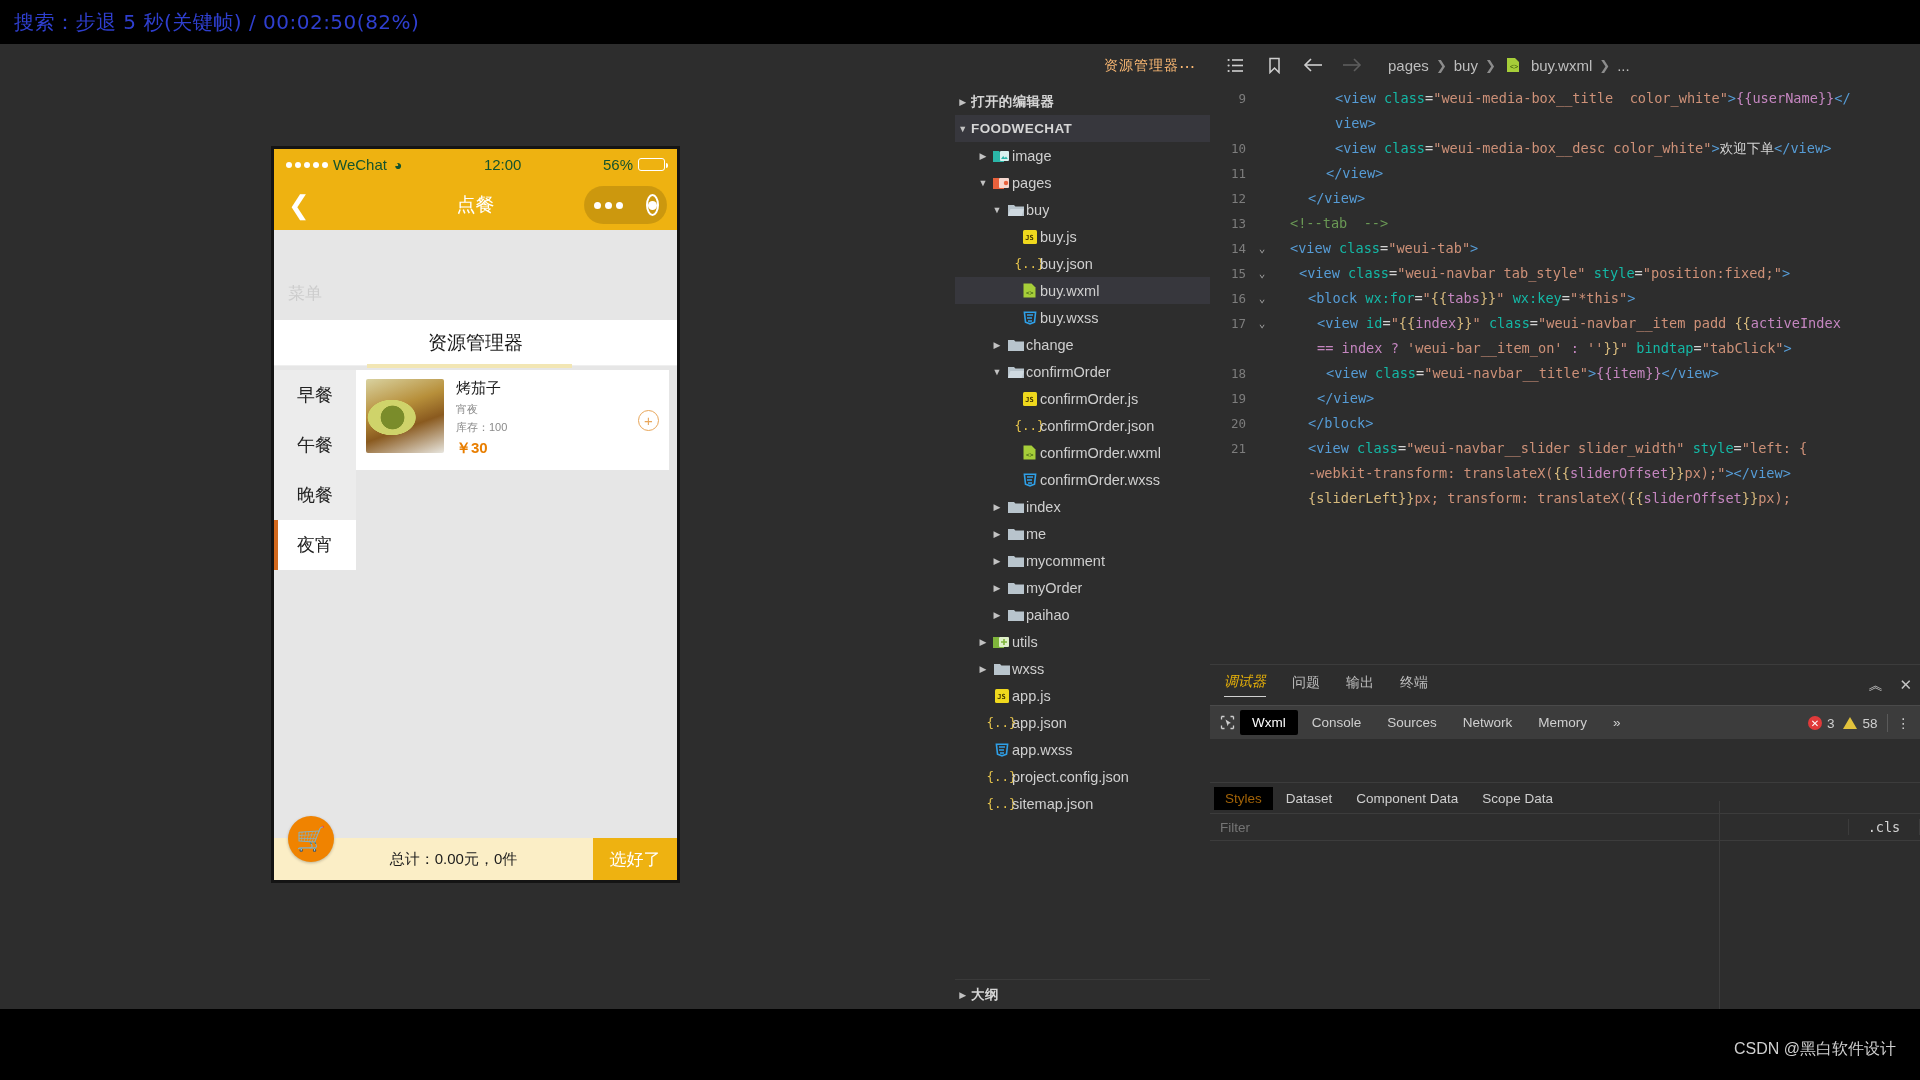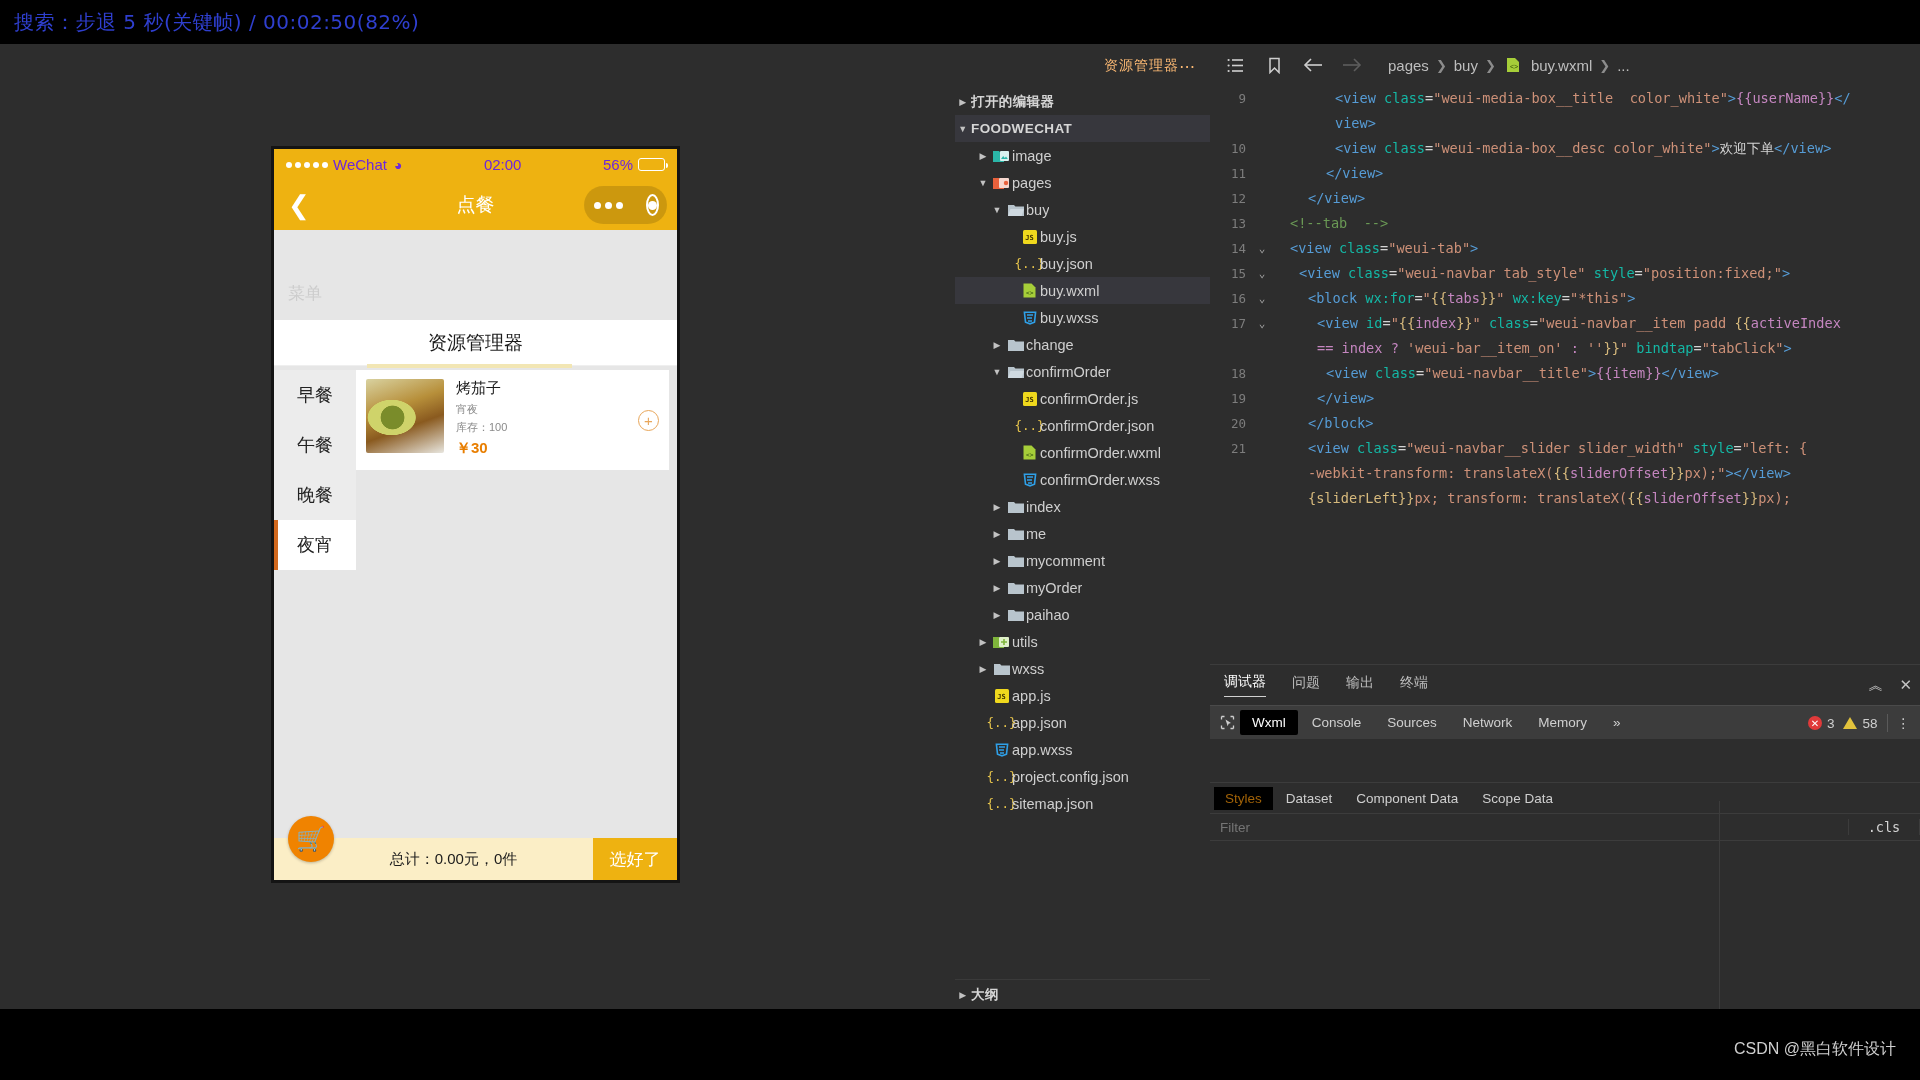--- a/index.html
+++ b/index.html
@@ -28,21 +28,21 @@
   }
 
   
   .sim-area { position:absolute; left:0; top:0; width:955px; height:965px; background:#2d2d2d; }
   .phone {
     position:absolute; left:271px; top:102px; width:409px; height:737px;
     background:#1c1c1c; border:3px solid #141414;
     display:flex; flex-direction:column; overflow:hidden;
   }
   .statusbar {
-    height:31px; background:#eeb211; color:#6d28d9;
+    height:31px; background:#eeb211; color:#14532d;
     display:flex; align-items:center; justify-content:space-between;
     padding:0 12px; font-size:15px; flex:0 0 auto;
   }
   .sb-left { display:flex; align-items:center; gap:5px; }
   .dots { display:flex; gap:3px; align-items:center; }
   .dots i { width:6px; height:6px; border-radius:50%; background:#fff; display:block; }
   .wifi { font-size:14px; margin-left:2px; }
   .battery { display:flex; align-items:center; gap:5px; }
   .batt-shell {
     width:27px; height:13px; border:1.6px solid #fff; border-radius:3px;
@@ -163,21 +163,21 @@
   .t-tag{color:#569cd6;} .t-attr{color:#14b8a6;} .t-str{color:#ce9178;}
   .t-cmt{color:#6a9955;} .t-br{color:#d7ba7d;} .t-mus{color:#c586c0;}
   .t-pun{color:#d4d4d4;}
 
   
   .debugger{ position:absolute; left:1210px; top:620px; right:0; bottom:0; background:#2d2d2d;
     border-top:1px solid #3c3c3c; }
   .dbg-head{ height:40px; display:flex; align-items:center; padding:0 14px; gap:26px;
     color:#bdbdbd; font-size:14px; position:relative;}
   .dbg-head .dtab{ cursor:pointer; padding-bottom:5px; }
-  .dbg-head .dtab.active{ color:#ffffff; border-bottom:1.5px solid #d0d0d0; }
+  .dbg-head .dtab.active{ color:#eab308; border-bottom:1.5px solid #d0d0d0;font-style:italic; }
   .dbg-acts{ position:absolute; right:8px; top:0; height:40px; display:flex; align-items:center;
     gap:16px; color:#c4c4c4; font-size:15px;}
   .dev-bar{ height:34px; background:#3c3c3c; display:flex; align-items:center; gap:2px;
     padding:0 6px; color:#cfcfcf; font-size:13.5px; border-top:1px solid #4a4a4a; position:relative;}
   .dev-bar .dvt{ padding:5px 12px; cursor:pointer; border-radius:2px; }
   .dev-bar .dvt.active{ background:#000; color:#fff; }
   .dev-right{ position:absolute; right:10px; top:0; height:34px; display:flex; align-items:center;
     gap:9px; font-size:13.5px;}
   .err-badge{ display:flex; align-items:center; gap:5px; }
   .err-dot{ width:14px;height:14px;border-radius:50%;background:#e03a3a;color:#fff;
@@ -223,21 +223,21 @@
             <div class="dots">
               <i></i>
                 <i></i>
                 <i></i>
                 <i></i>
                 <i></i>
             </div>
             <span>WeChat</span>
             <span class="wifi">◕</span>
           </div>
-          <span>02:00</span>
+          <span>12:00</span>
           <div class="battery">
             <span>56%</span>
             <span class="batt-shell"><span class="batt-fill"></span></span>
           </div>
         </div>
 
         <div class="navbar">
           <span class="nav-back">❮</span>
           <span class="nav-title">点餐</span>
           <div class="capsule">

